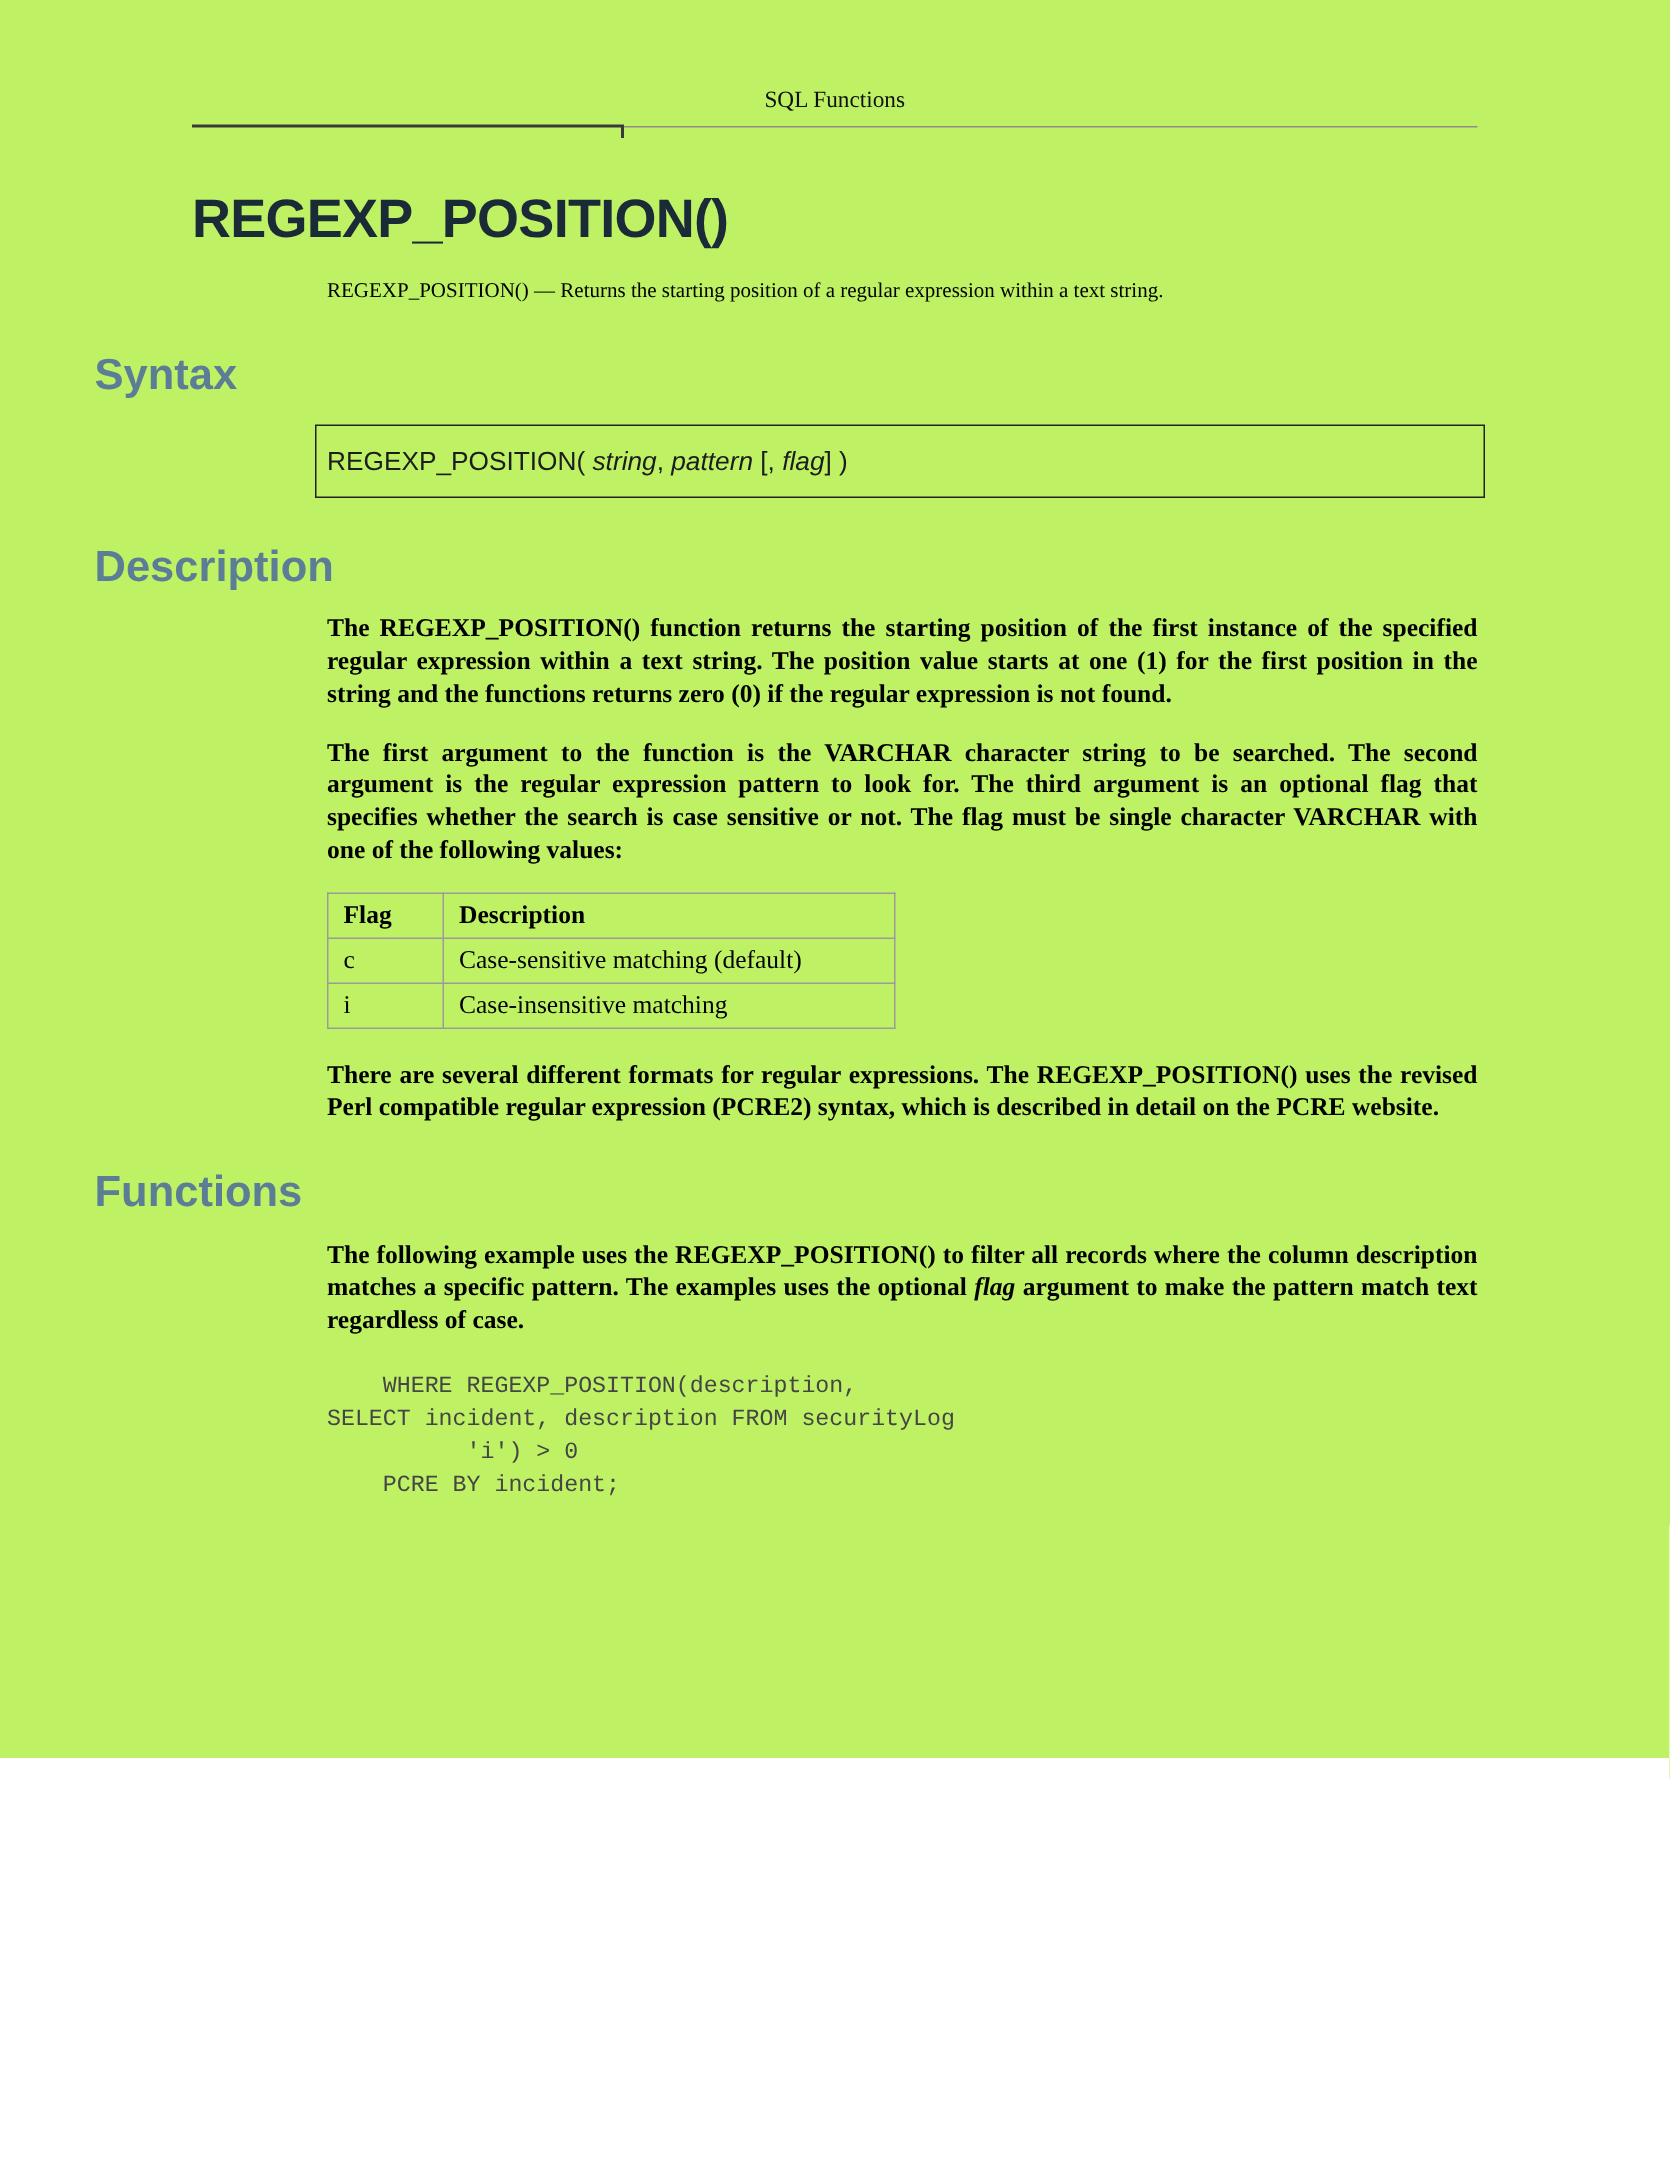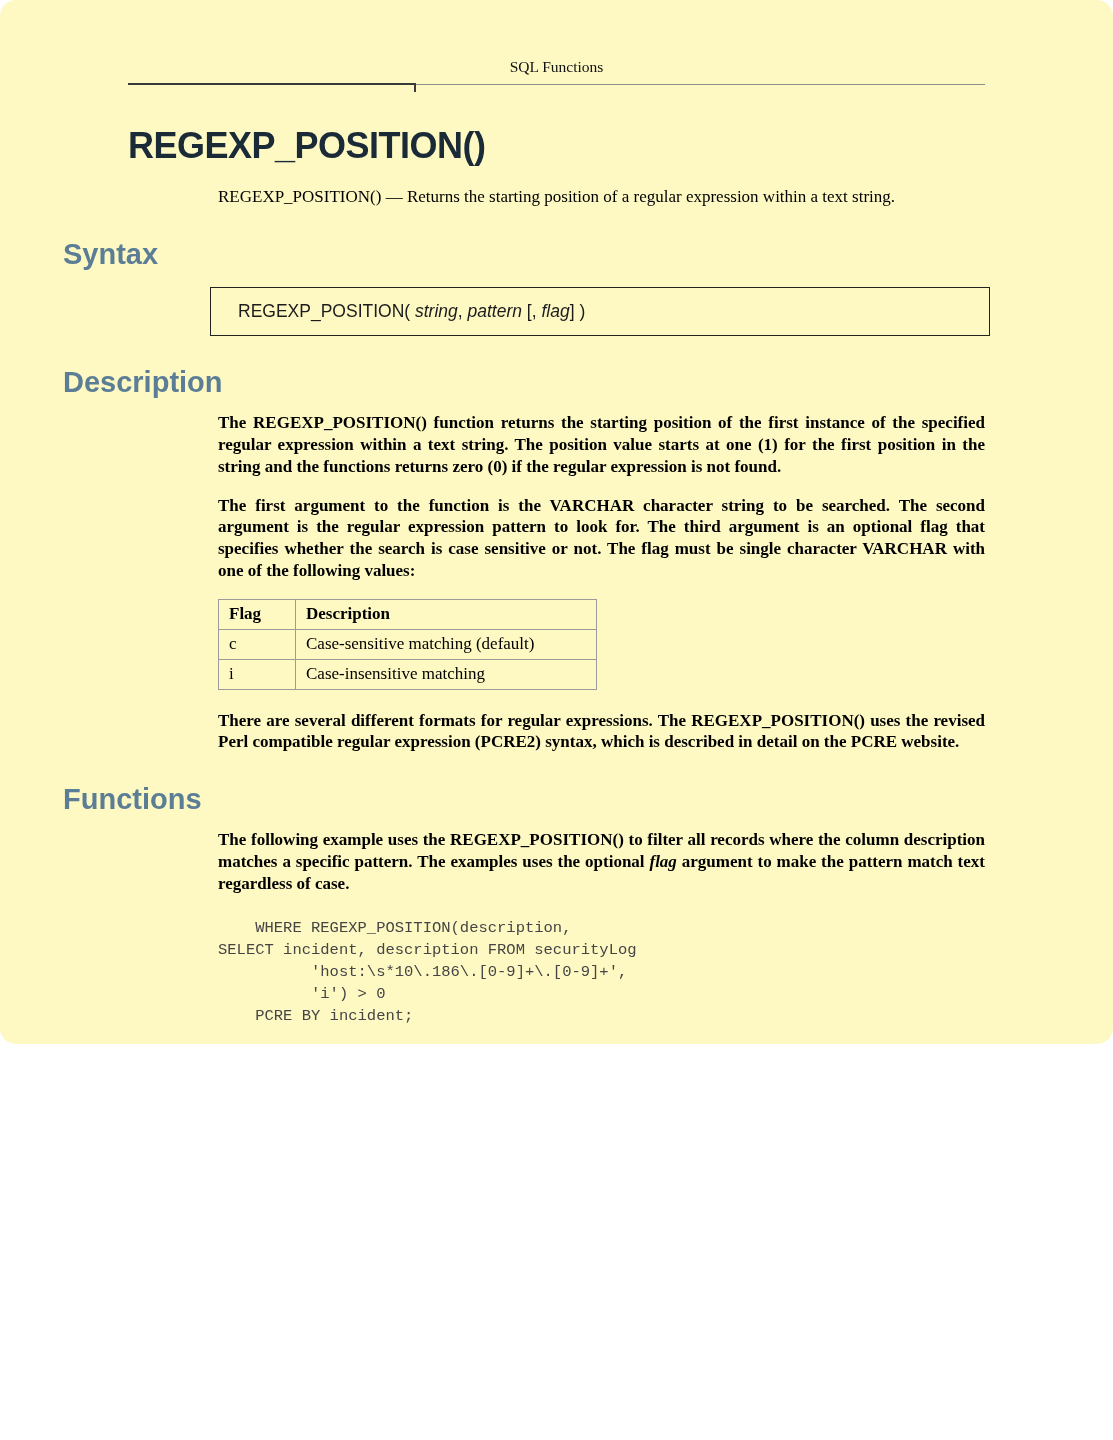--- a/index.html
+++ b/index.html
@@ -1,24 +1,23 @@
 <!DOCTYPE html>
 <html><head>
 <meta charset="utf-8">
 <style>
   html, body { margin: 0; padding: 0; background: #ffffff; }
   .page {
     position: relative;
     width: 1113px;
-    height: 1044px;
-    background: #fef9c3;
+    height: 1172px;
+    background: #bef264;
     font-family: "Liberation Serif", serif;
     color: #000000;
     overflow: hidden;
-    border-radius: 16px;
   }
   .running-head {
     padding-top: 58px;
     text-align: center;
     font-size: 15.5px;
     color: #111111;
   }
   .header-rule {
     display: flex;
     align-items: flex-start;
@@ -33,35 +32,35 @@
     margin: 34px 128px 0 128px;
     font-family: "Liberation Sans", sans-serif;
     font-weight: bold;
     font-size: 36px;
     line-height: 1.1;
     letter-spacing: -0.5px;
     color: #1a2a36;
   }
   .intro {
     margin: 20px 128px 0 218px;
-    font-size: 17px;
+    font-size: 14px;
     line-height: 1.3;
   }
   h2.section-heading {
     margin: 30px 128px 13px 63px;
     font-family: "Liberation Sans", sans-serif;
     font-weight: bold;
     font-size: 29px;
     line-height: 1.15;
     color: #5b7e96;
   }
   .syntax-box {
     margin: 16px 123px 0 210px;
     border: 1px solid #222222;
-    padding: 13px 27px;
+    padding: 13px 7px;
     font-family: "Liberation Sans", sans-serif;
     font-size: 17.5px;
     color: #1c1c1c;
     white-space: pre-wrap;
   }
   .syntax-box em { font-style: italic; }
 
   p.body {
     margin: 0 128px 17px 218px;
     font-size: 17px;
@@ -175,21 +174,20 @@
 
   <p class="body">There are several different formats for regular expressions. The REGEXP_POSITION() uses the revised Perl compatible regular expression (PCRE2) syntax, which is described in detail on the PCRE website.</p>
 
   <h2 class="section-heading">Functions</h2>
 
   <p class="body"><span>The following example uses the REGEXP_POSITION() to filter all records where the column description matches a specific pattern. The examples uses the optional </span><em>flag</em><span> argument to make the pattern match text regardless of case.</span></p>
 
   <div class="code-block">
     <div class="code-line">    WHERE REGEXP_POSITION(description,</div>
     <div class="code-line">SELECT incident, description FROM securityLog</div>
-    <div class="code-line">          'host:\s*10\.186\.[0-9]+\.[0-9]+',</div>
     <div class="code-line">          'i') &gt; 0</div>
     <div class="code-line">    PCRE BY incident;</div>
   </div>
 
 
   <div class="bottom-blue-bar"></div>
 
 </div>
 
 </body></html>

